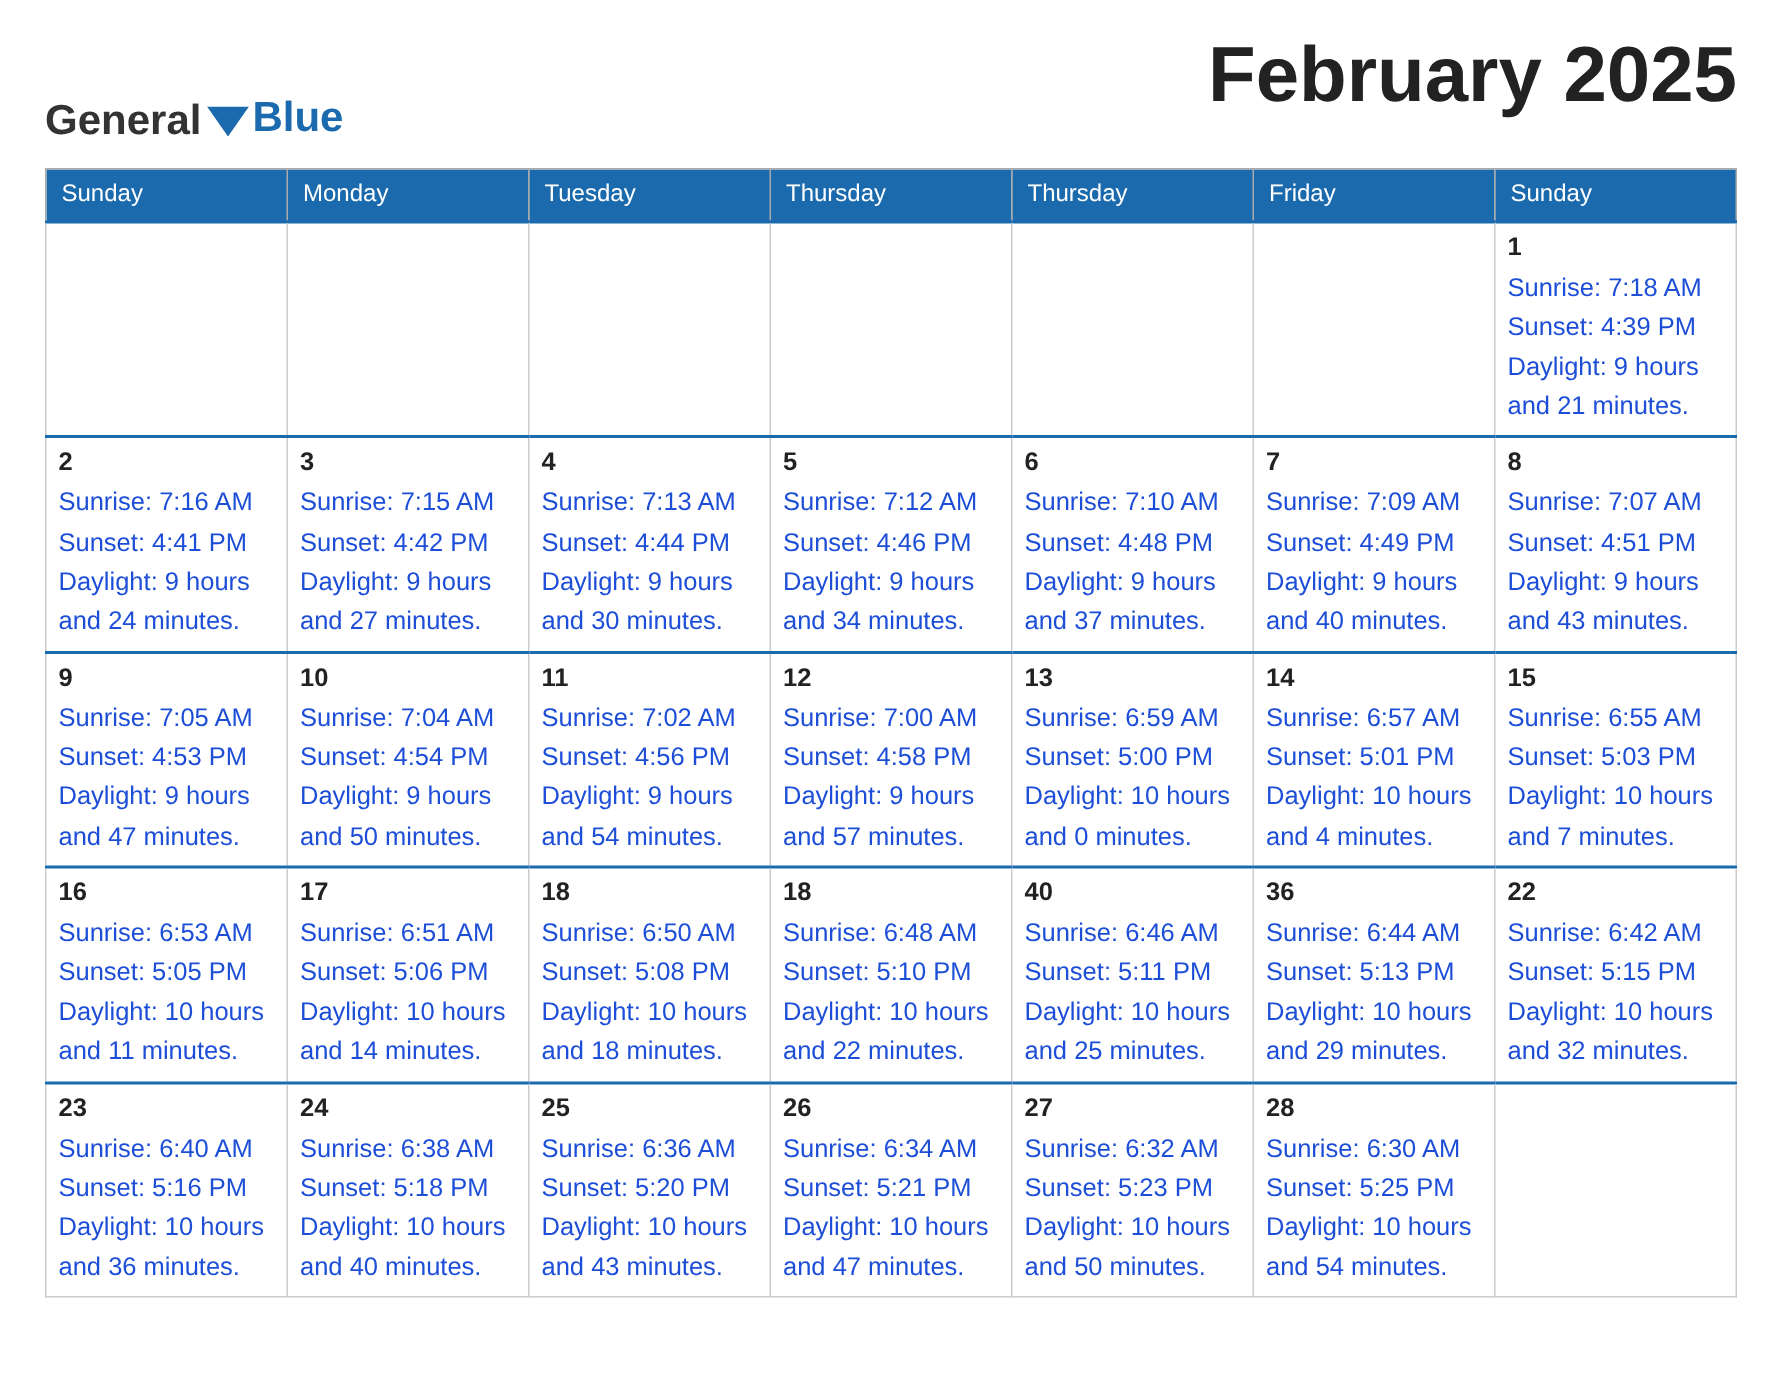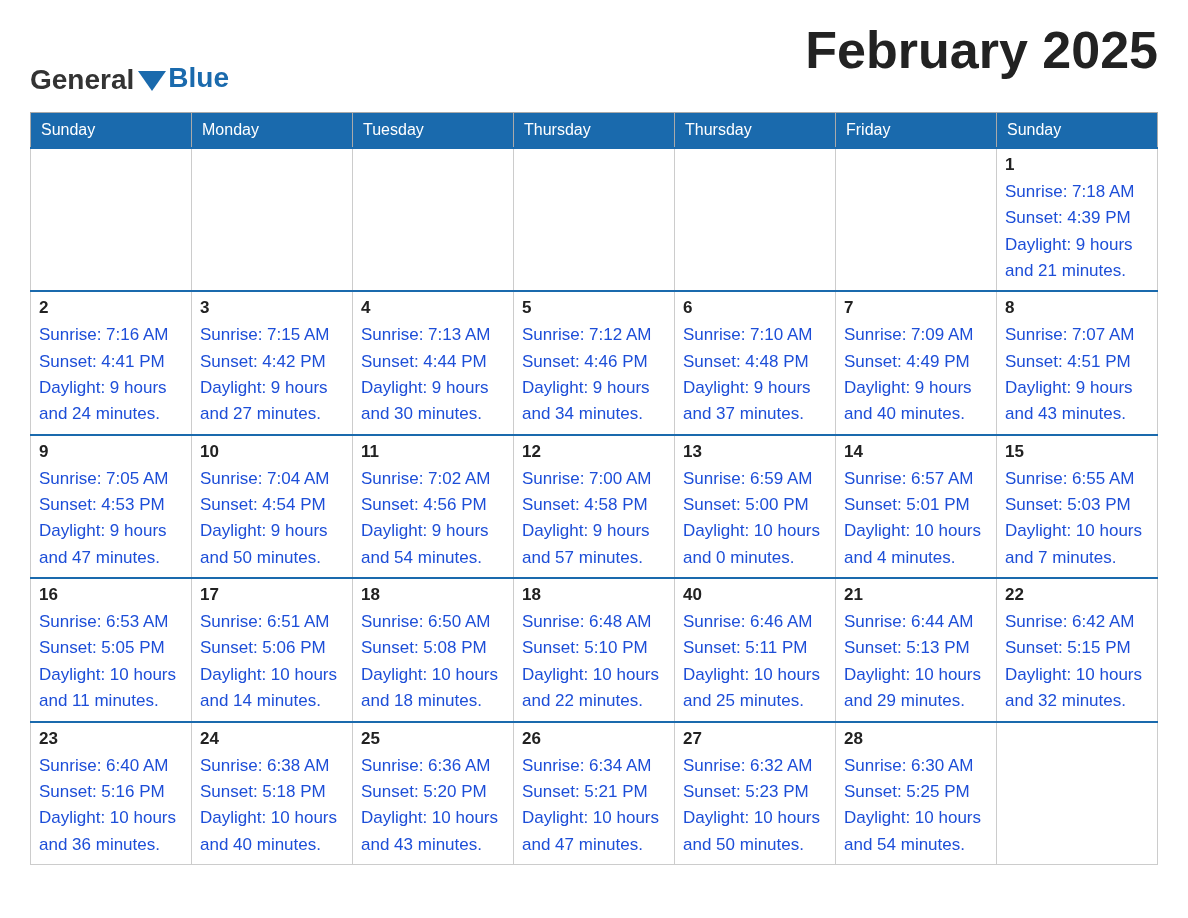--- a/index.html
+++ b/index.html
@@ -216,21 +216,21 @@
         </td>
         <td>
           <span class="day-number">18</span>
           <div class="day-info">Sunrise: 6:48 AM<br>Sunset: 5:10 PM<br>Daylight: 10 hours<br>and 22 minutes.</div>
         </td>
         <td>
           <span class="day-number">40</span>
           <div class="day-info">Sunrise: 6:46 AM<br>Sunset: 5:11 PM<br>Daylight: 10 hours<br>and 25 minutes.</div>
         </td>
         <td>
-          <span class="day-number">21</span>
+          <span class="day-number">36</span>
           <div class="day-info">Sunrise: 6:44 AM<br>Sunset: 5:13 PM<br>Daylight: 10 hours<br>and 29 minutes.</div>
         </td>
         <td>
           <span class="day-number">22</span>
           <div class="day-info">Sunrise: 6:42 AM<br>Sunset: 5:15 PM<br>Daylight: 10 hours<br>and 32 minutes.</div>
         </td>
       </tr>
       <tr class="last-row">
         <td>
           <span class="day-number">23</span>

